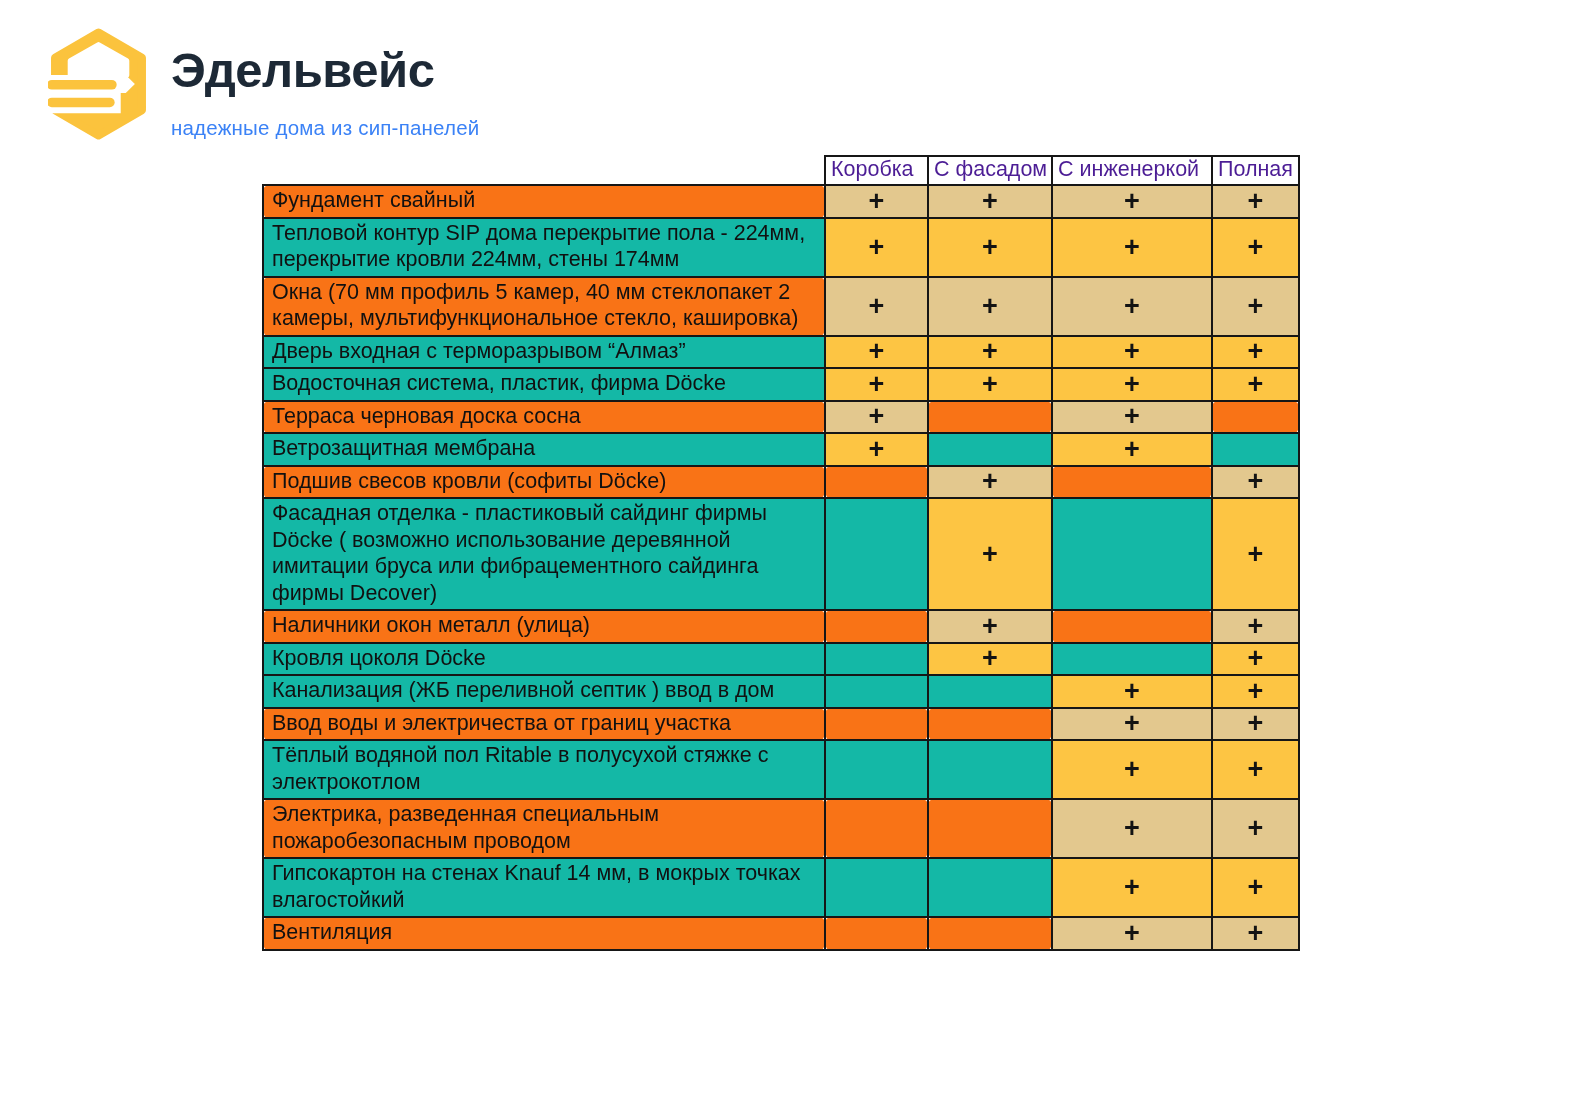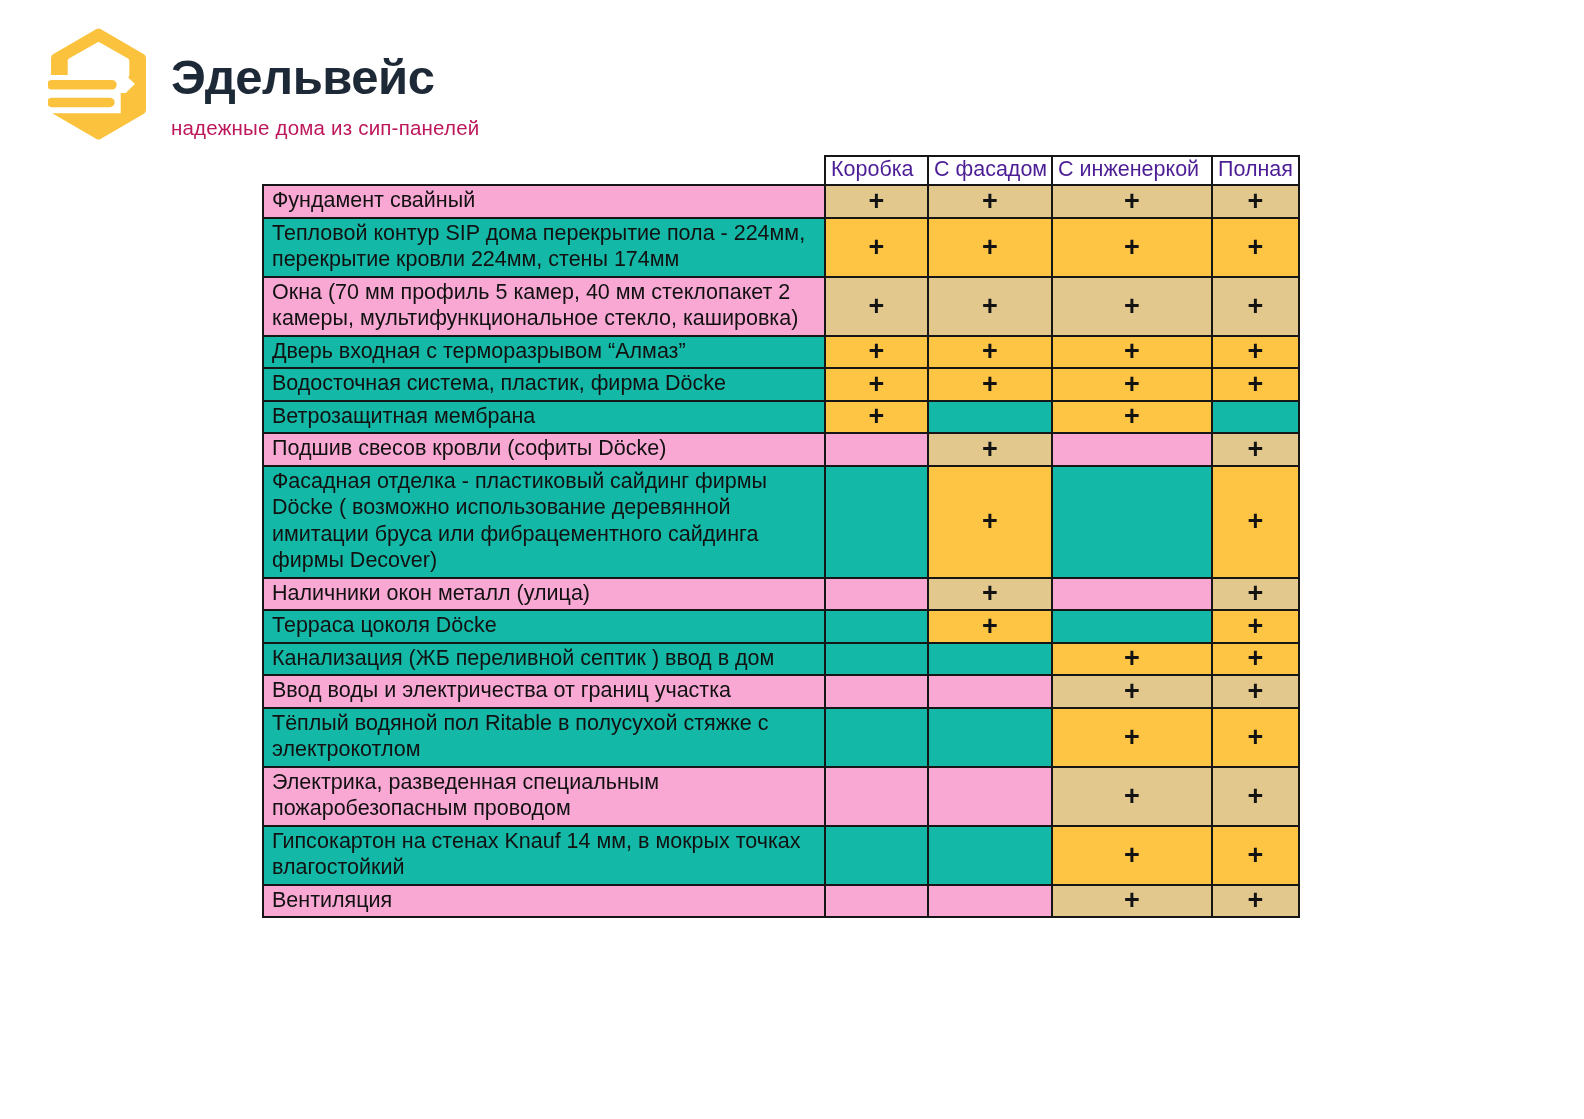--- a/index.html
+++ b/index.html
@@ -8,21 +8,21 @@
     font-family:"Liberation Sans", sans-serif;color:#1a1a1a;overflow:hidden;
   }
   
   .brand{position:absolute;left:48px;top:28px;display:flex;align-items:flex-end;}
   .brand-logo{width:101px;height:112px;flex:0 0 auto;}
   .brand-text{margin-left:22px;padding-top:8px;}
   .brand-name{
     font-size:49px;font-weight:bold;color:#1d2936;letter-spacing:-0.5px;line-height:1.05;
   }
   .brand-tagline{
-    margin-top:13px;font-size:20.5px;font-weight:500;color:#be185d;letter-spacing:0.2px;
+    margin-top:20px;font-size:20.5px;font-weight:500;color:#3b82f6;letter-spacing:0.2px;
   }
   
   .table-wrap{position:absolute;left:262px;top:155px;}
   table{border-collapse:collapse;table-layout:fixed;width:1036px;}
   col.c-label{width:562px;}
   col.c-korobka{width:103px;}
   col.c-fasad{width:124px;}
   col.c-inzh{width:160px;}
   col.c-full{width:87px;}
   th,td{border:2.5px solid #161616;}
@@ -32,21 +32,21 @@
   }
   th.spacer{border:none;background:transparent;}
   td.label{
     font-size:21.5px;line-height:26.5px;padding:1px 8px 3px 8px;color:#111111;
     vertical-align:middle;
   }
   td.mark{
     text-align:center;font-size:27px;font-weight:bold;color:#131313;
     padding:0;vertical-align:middle;line-height:1;
   }
-  .row-a td.label,.row-a td.empty{background:#f9a8d4;}
+  .row-a td.label,.row-a td.empty{background:#f97316;border-radius:6px;}
   .row-b td.label,.row-b td.empty{background:#14b8a6;}
   td.mark.t{background:#E3C88E;}
   td.mark.y{background:#FDC543;}
 </style>
 </head>
 <body>
 
 <header class="brand">
   <svg class="brand-logo" viewBox="0 0 100 110" xmlns="http://www.w3.org/2000/svg" aria-hidden="true">
 
@@ -114,20 +114,27 @@
           <td class="mark y">+</td>
           <td class="mark y">+</td>
         </tr>
         <tr class="row-b">
           <td class="label">Водосточная система, пластик, фирма Döcke</td>
           <td class="mark y">+</td>
           <td class="mark y">+</td>
           <td class="mark y">+</td>
           <td class="mark y">+</td>
         </tr>
+        <tr class="row-a">
+          <td class="label">Терраса черновая доска сосна</td>
+          <td class="mark t">+</td>
+          <td class="empty"></td>
+          <td class="mark t">+</td>
+          <td class="empty"></td>
+        </tr>
         <tr class="row-b">
           <td class="label">Ветрозащитная мембрана</td>
           <td class="mark y">+</td>
           <td class="empty"></td>
           <td class="mark y">+</td>
           <td class="empty"></td>
         </tr>
         <tr class="row-a">
           <td class="label">Подшив свесов кровли (софиты Döcke)</td>
           <td class="empty"></td>
@@ -143,21 +150,21 @@
           <td class="mark y">+</td>
         </tr>
         <tr class="row-a">
           <td class="label">Наличники окон металл (улица)</td>
           <td class="empty"></td>
           <td class="mark t">+</td>
           <td class="empty"></td>
           <td class="mark t">+</td>
         </tr>
         <tr class="row-b">
-          <td class="label">Терраса цоколя Döcke</td>
+          <td class="label">Кровля цоколя Döcke</td>
           <td class="empty"></td>
           <td class="mark y">+</td>
           <td class="empty"></td>
           <td class="mark y">+</td>
         </tr>
         <tr class="row-b">
           <td class="label">Канализация (ЖБ переливной септик ) ввод в дом</td>
           <td class="empty"></td>
           <td class="empty"></td>
           <td class="mark y">+</td>

